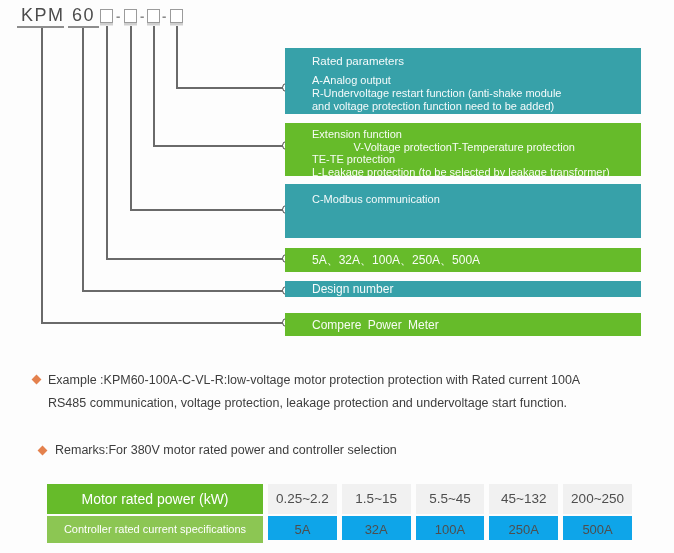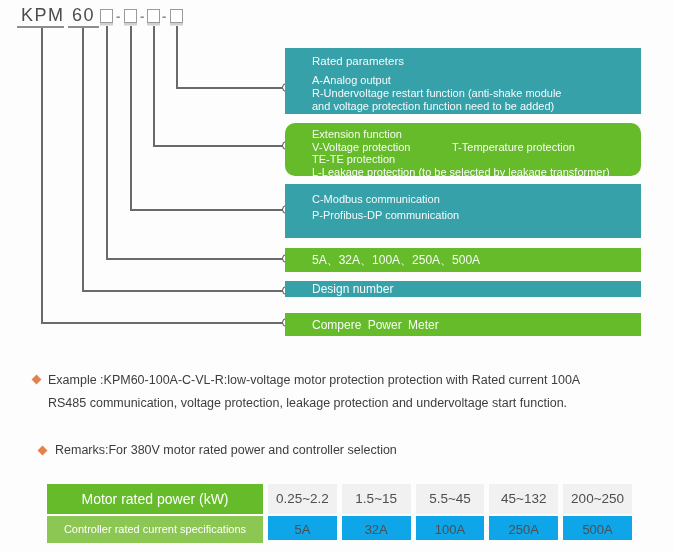--- a/index.html
+++ b/index.html
@@ -37,21 +37,21 @@
   .lline { font-size:11px; }
   .b1 { padding-top:7px; }
   .b1 .ltitle { margin-bottom:7px; }
   .b1 .lline { line-height:13px; }
   .b2 { padding-top:5px; }
   .b2 .ltitle, .b2 .lline { line-height:12.5px; font-size:11px; }
   .b3 { padding-top:7px; }
   .b3 .ltitle { margin-bottom:6px; }
   .b3 .lline { line-height:16px; }
   .single { font-size:12px; display:flex; align-items:center; }
-  .col1 { display:inline-block; width:140px; }
+  .col1 { display:inline-block; width:140px;text-align:right; }
   .wordspace { word-spacing:3px; }
   
   .diamond {
     position:absolute; width:7px; height:7px; background:var(--accent-orange);
     transform:rotate(45deg);
   }
   .note { position:absolute; font-size:12.5px; color:#3d3d3d; }
   .note .nline { line-height:23px; }
   
   .spec-table { position:absolute; left:47px; top:484px; width:585px; }
@@ -121,30 +121,29 @@
       <span class="dot dot-green"></span>
     </div>
 
   <div class="lbox teal b1" style="top:48px; height:66px;">
     <div class="ltitle">Rated parameters</div>
     <div class="lline">A-Analog output</div>
     <div class="lline">R-Undervoltage restart function (anti-shake module</div>
     <div class="lline">and voltage protection function need to be added)</div>
   </div>
 
-  <div class="lbox green b2" style="top:123px; height:53px;border-radius:10px;">
+  <div class="lbox green b2" style="top:123px; height:53px;">
     <div class="ltitle">Extension function</div>
     <div class="lline"><span class="col1">V-Voltage protection</span><span>T-Temperature protection</span></div>
     <div class="lline">TE-TE protection</div>
     <div class="lline">L-Leakage protection (to be selected by leakage transformer)</div>
   </div>
 
   <div class="lbox teal b3" style="top:184px; height:54px;">
     <div class="lline">C-Modbus communication</div>
-    <div class="lline">P-Profibus-DP communication</div>
   </div>
 
   <div class="lbox green single" style="top:248px; height:24px;">
     <span>5A、32A、100A、250A、500A</span>
   </div>
 
   <div class="lbox teal single" style="top:281px; height:16px;">
     <span>Design number</span>
   </div>
 

